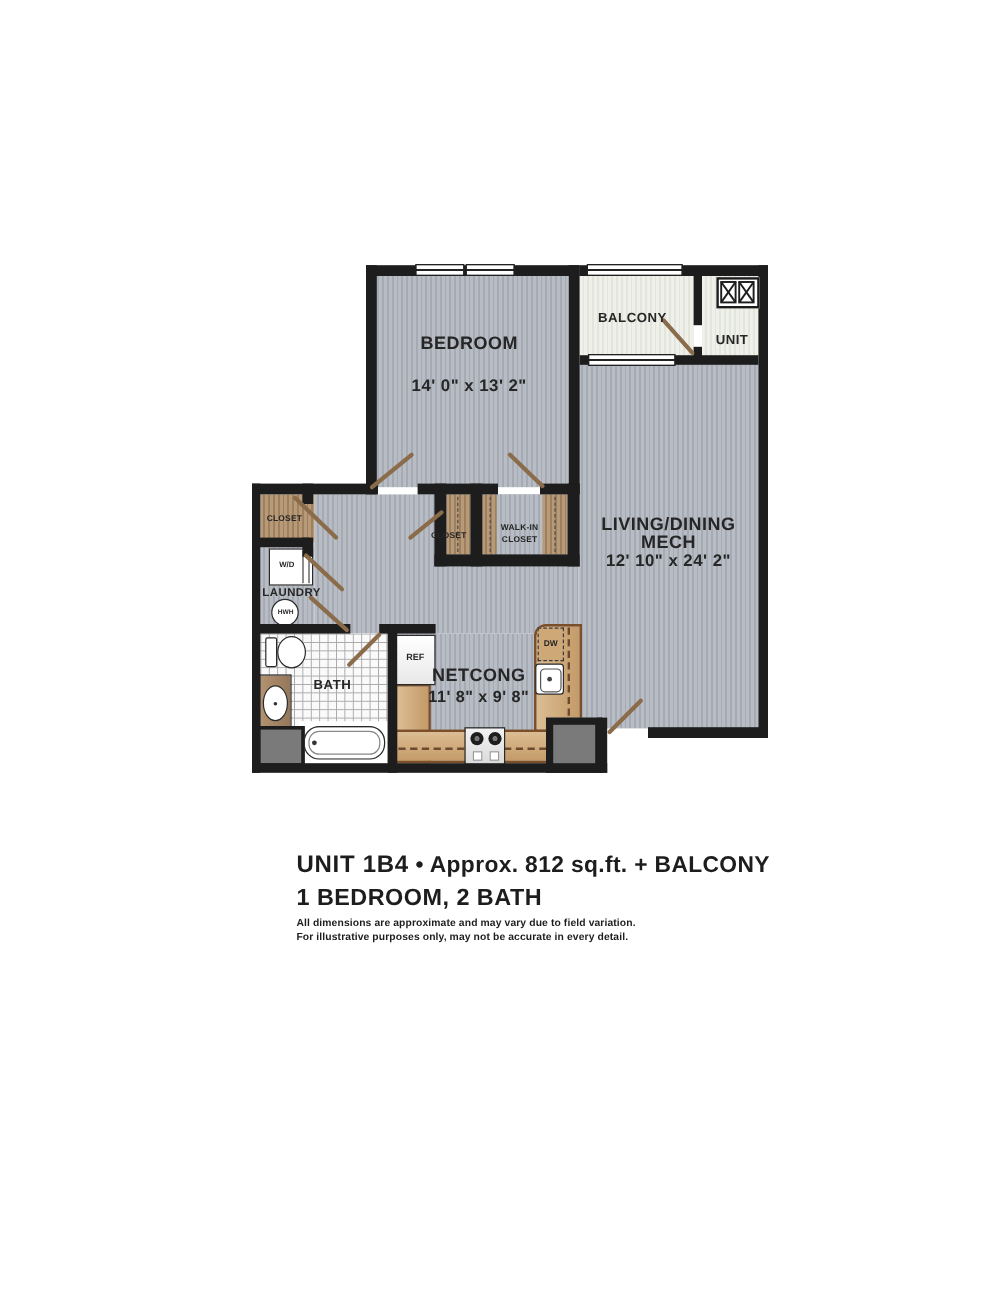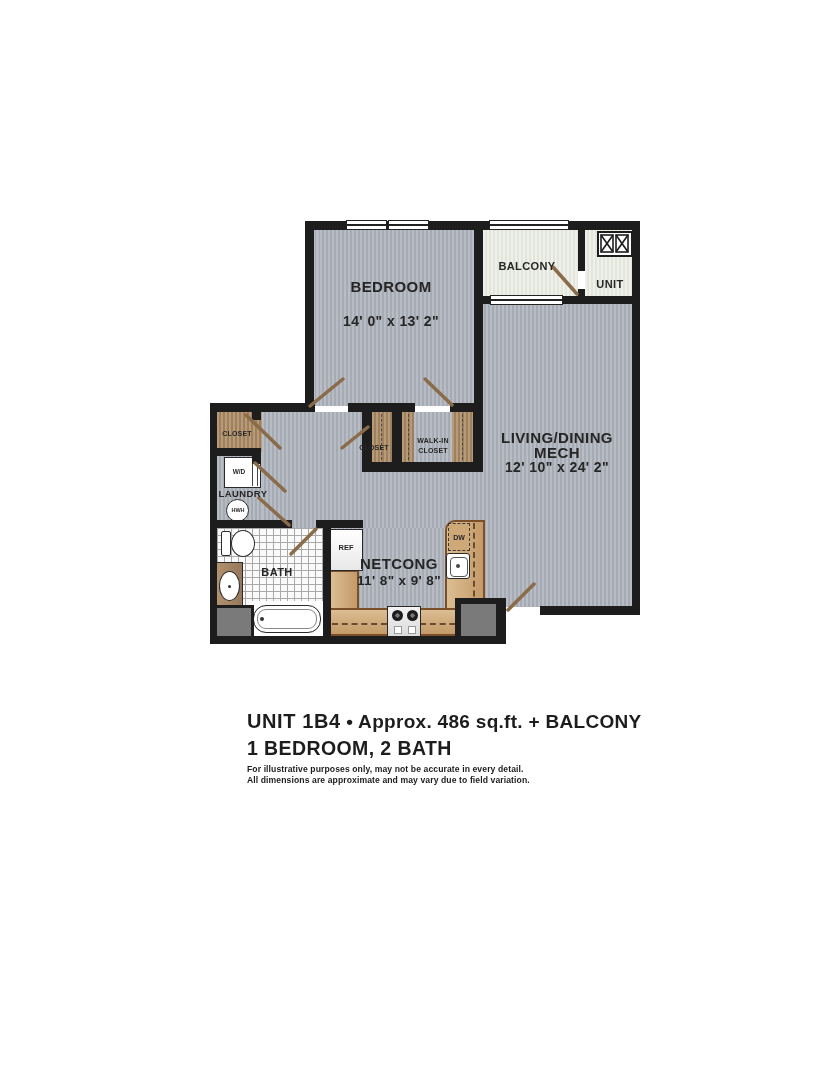--- a/index.html
+++ b/index.html
@@ -172,19 +172,19 @@
   <div class="lbl xs" style="left:237px;top:433px;">CLOSET</div>
   <div class="lbl xs" style="left:374px;top:447px;">CLOSET</div>
   <div class="lbl xs" style="left:433px;top:440px;">WALK-IN</div>
   <div class="lbl xs" style="left:433px;top:450px;">CLOSET</div>
   <div class="lbl sm" style="left:243px;top:494px;">LAUNDRY</div>
   <div class="lbl md" style="left:277px;top:572px;">BATH</div>
   <div class="lbl lg" style="left:399px;top:563px;">NETCONG</div>
   <div class="lbl lg" style="left:399px;top:581px;font-size:13.5px;">11' 8" x 9' 8"</div>
 
   <div class="footer">
-    <p class="f-line2"><span class="unit">UNIT 1B4</span><span> • Approx. 486 sq.ft. + BALCONY</span></p>
+    <p class="f-line2"><span class="unit">UNIT 1B4</span><span> • Approx. 812 sq.ft. + BALCONY</span></p>
     <p class="f-line3">1 BEDROOM, 2 BATH</p>
+    <p class="f-fine">All dimensions are approximate and may vary due to field variation.</p>
     <p class="f-fine">For illustrative purposes only, may not be accurate in every detail.</p>
-    <p class="f-fine">All dimensions are approximate and may vary due to field variation.</p>
   </div>
 
 </div>
 
 </body></html>

